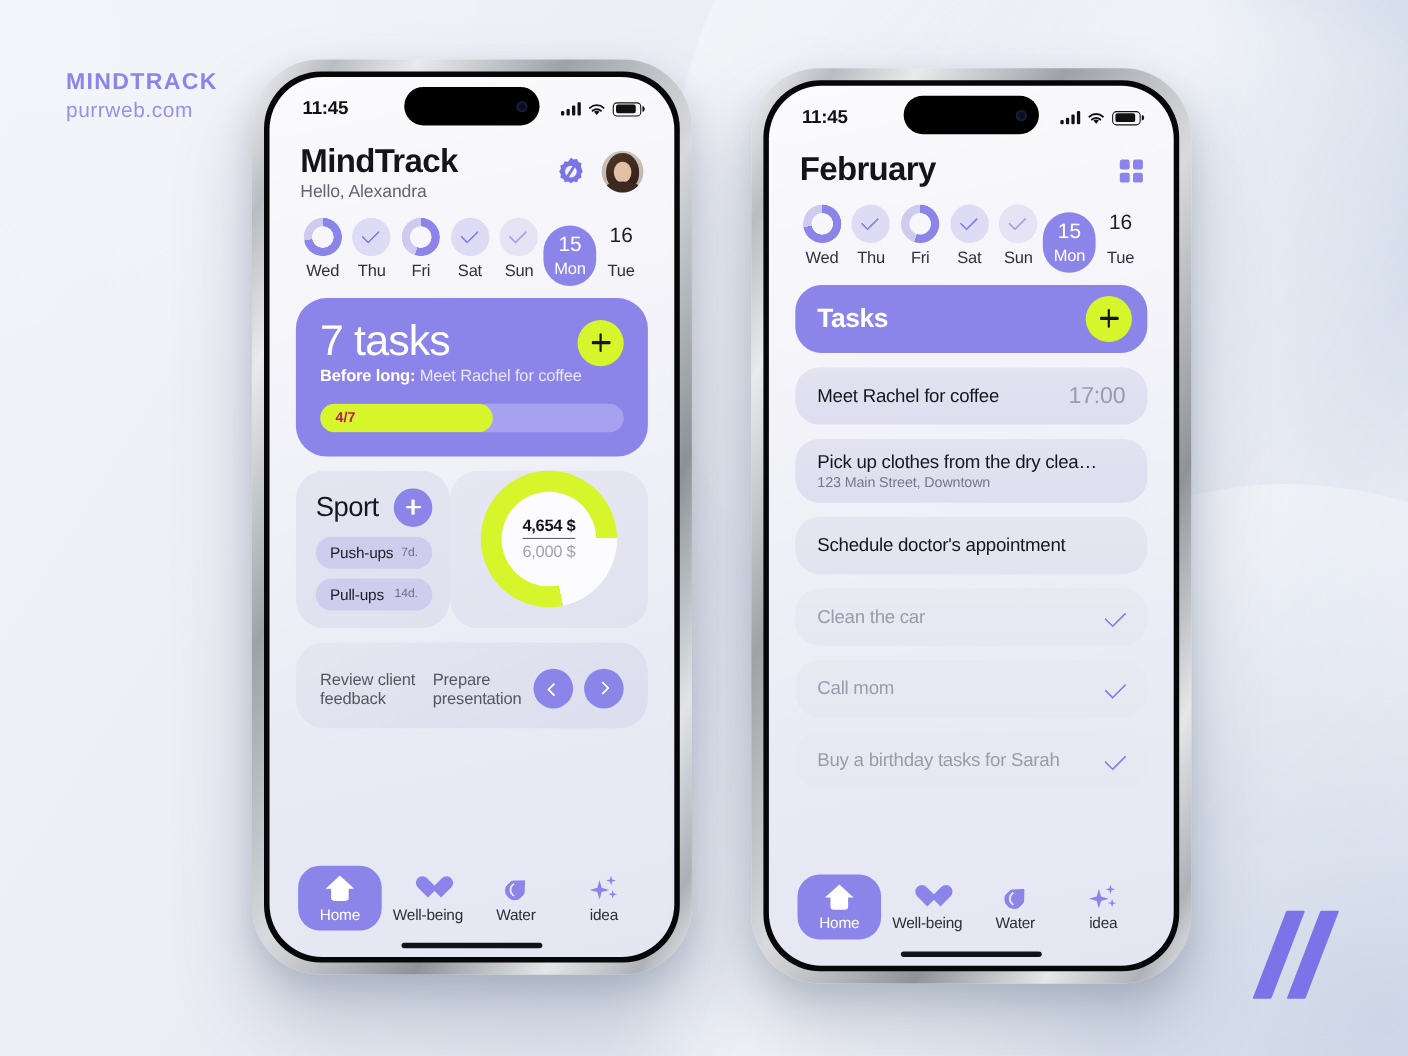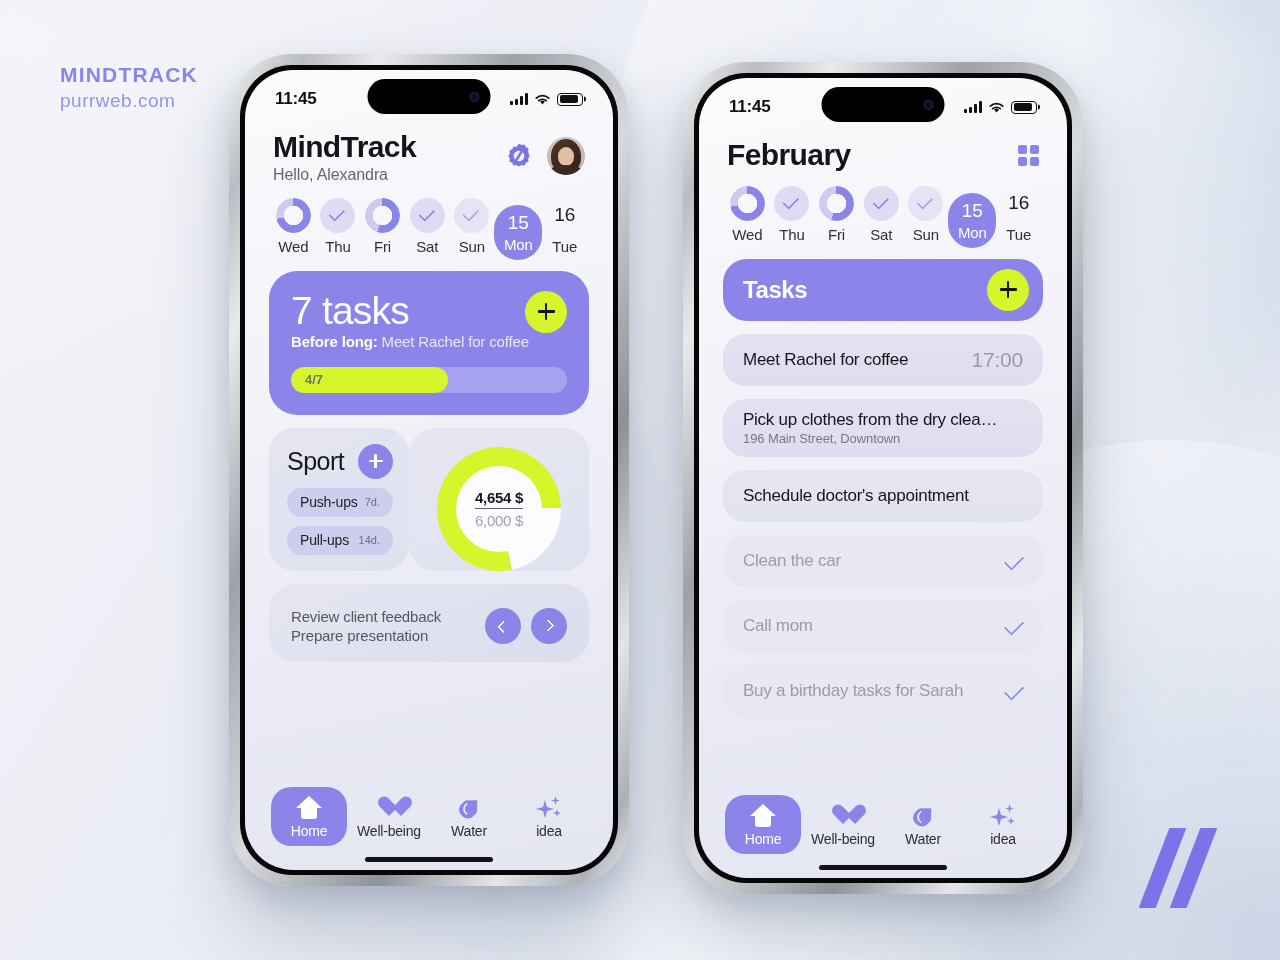--- a/index.html
+++ b/index.html
@@ -368,21 +368,21 @@
     height: 100%;
     background: #d6f52a;
     border-radius: 14px;
     display: flex;
     align-items: center;
     padding-left: 14px;
   }
   .progress-label {
     font-size: 13px;
     font-weight: 700;
-    color: #737373;
+    color: #be185d;
   }
 
   
   .mid-row { display: flex; gap: 0; flex: none; }
   .sport-card {
     flex: 1;
     background: linear-gradient(160deg, #e4e5f1, #dfe1ef);
     border-radius: 26px;
     padding: 16px 16px 16px 18px;
   }
@@ -413,21 +413,21 @@
     padding: 0 13px;
   }
   .pill-name { font-size: 14px; color: #1d1e24; letter-spacing: -0.2px; }
   .pill-meta { margin-left: auto; font-size: 11px; color: #6d6e7d; font-weight: 400; }
 
   .donut-card {
     width: 180px;
     background: linear-gradient(160deg, #e6e7f2, #e0e2f0);
     border-radius: 26px;
     display: flex;
-    align-items: flex-end;
+    align-items: flex-start;
     justify-content: center;
     flex: none;
   }
   .donut {
     width: 124px; height: 124px;
     border-radius: 50%;
     position: relative;
     background: conic-gradient(from 168deg, #d6f52a 0 78%, #fcfcfe 78% 100%);
   }
   .donut::after {
@@ -470,21 +470,21 @@
     position: relative;
   }
   .works-title {
     font-size: 34px;
     font-weight: 500;
     color: #15161b;
     letter-spacing: -0.8px;
     line-height: 1.1;
   }
   .works-body { display: flex; align-items: flex-end; margin-top: 8px; }
-  .works-lines { display: flex; flex-direction: column; gap: 2px; }
+  .works-lines { display: flex; flex-direction: row; gap: 2px; }
   .works-line { font-size: 15px; color: #55565f; letter-spacing: -0.15px; }
   .works-nav { margin-left: auto; display: flex; gap: 10px; }
   .nav-btn {
     width: 36px; height: 36px;
     border-radius: 50%;
     background: #8b85ea;
     display: flex; align-items: center; justify-content: center;
   }
   .chev {
     width: 9px; height: 9px;
@@ -943,21 +943,21 @@
       <div class="task-row">
         <div class="task-texts">
           <span class="task-name">Meet Rachel for coffee</span>
         </div>
         <span class="task-time">17:00</span>
       </div>
 
       <div class="task-row">
         <div class="task-texts">
           <span class="task-name">Pick up clothes from the dry clea…</span>
-          <span class="task-sub">196 Main Street, Downtown</span>
+          <span class="task-sub">123 Main Street, Downtown</span>
         </div>
       </div>
 
       <div class="task-row subtle">
         <div class="task-texts">
           <span class="task-name">Schedule doctor's appointment</span>
         </div>
       </div>
 
       <div class="task-row done">

